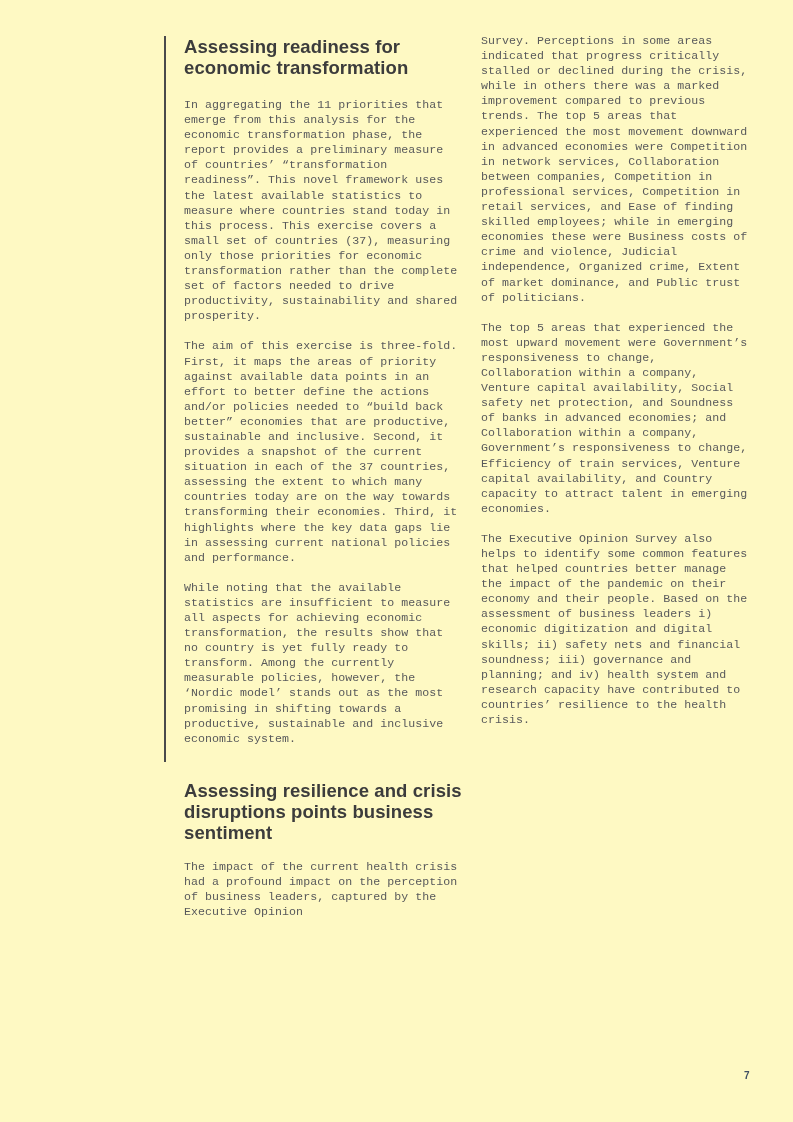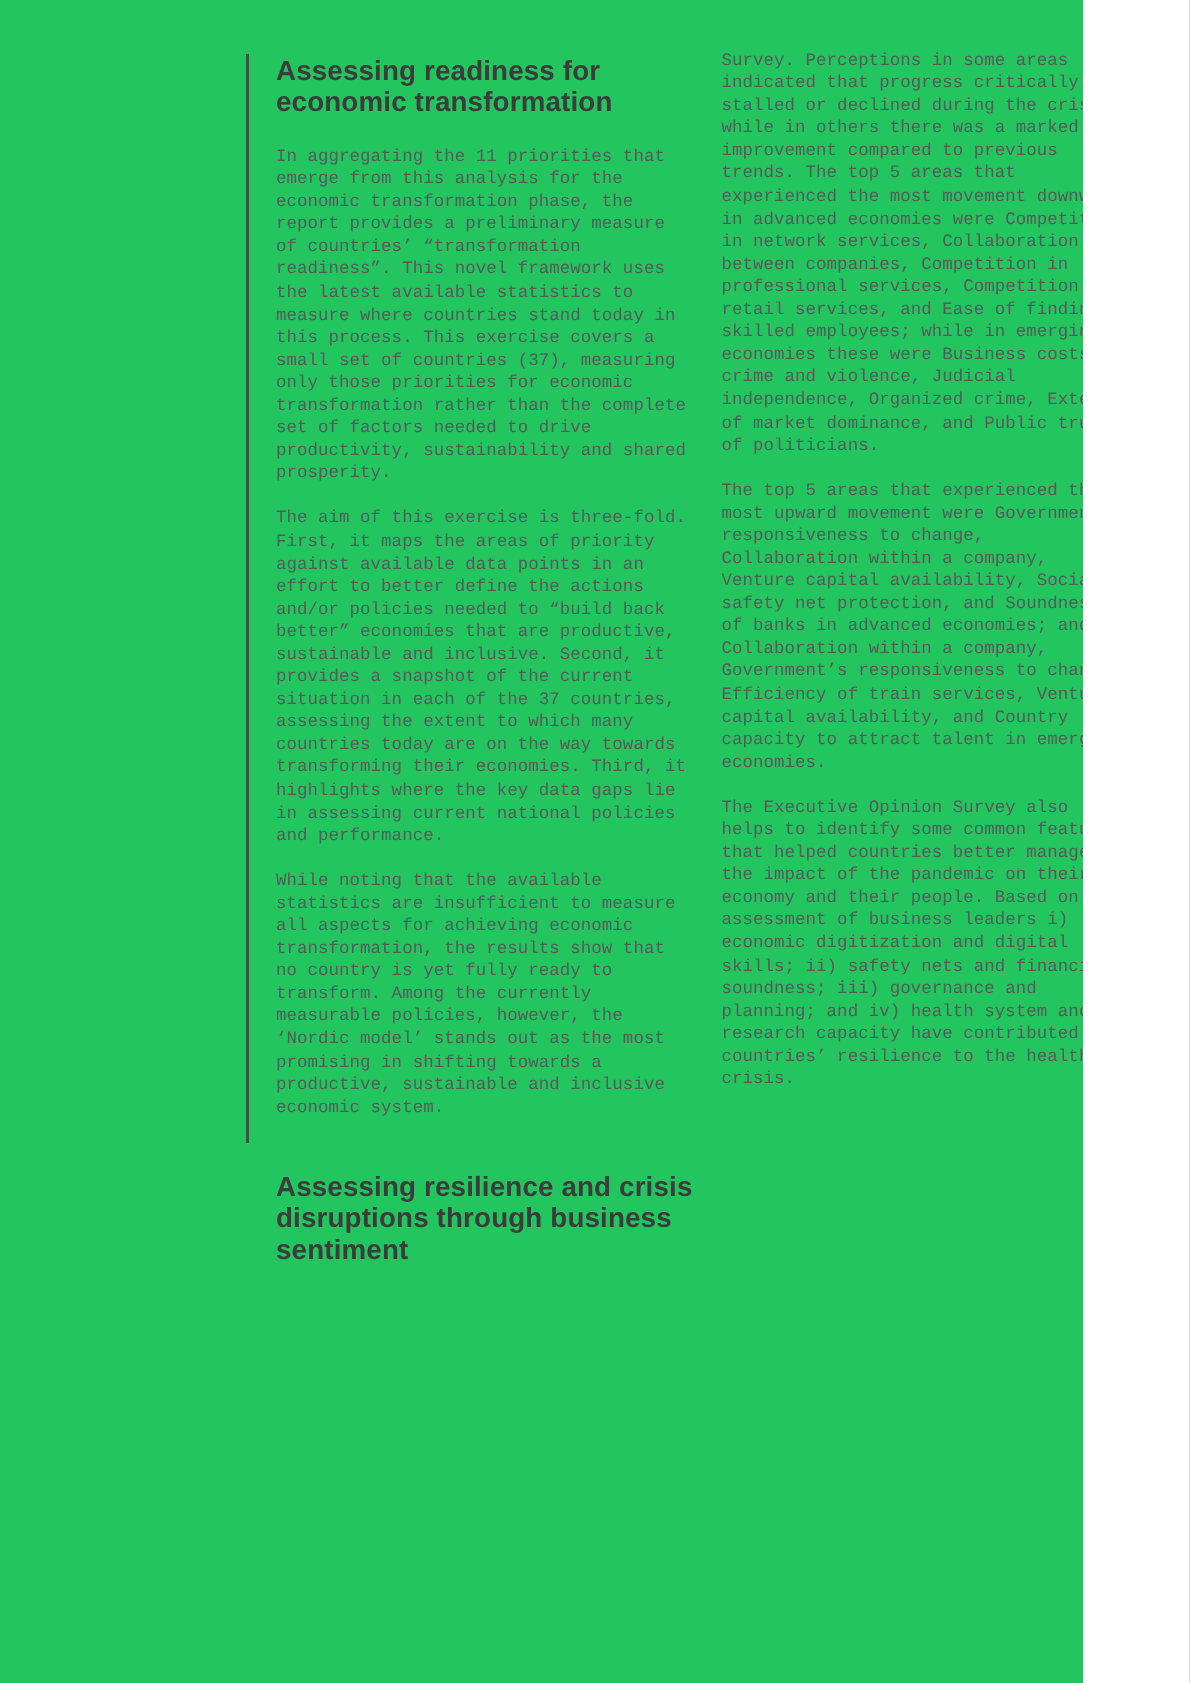--- a/index.html
+++ b/index.html
@@ -2,23 +2,23 @@
 <html><head>
 <meta charset="utf-8">
 <style>
   html, body {
     margin: 0;
     padding: 0;
     background: #ffffff;
   }
   .page {
     position: relative;
-    width: 722px;
+    width: 793px;
     height: 1122px;
-    background: #22c55e;
+    background: #fef9c3;
     overflow: hidden;
     font-family: "Liberation Sans", "DejaVu Sans", sans-serif;
   }
   .column-rule {
     position: absolute;
     left: 164px;
     top: 36px;
     width: 1.5px;
     height: 726px;
     background: #4a4a4c;
@@ -73,21 +73,22 @@
 
 <div class="page">
 
   <div class="column-rule"></div>
 
   <div class="col col-left">
     <h1 class="section-heading">Assessing readiness for economic transformation</h1>
     <p class="body-text">In aggregating the 11 priorities that emerge from this analysis for the economic transformation phase, the report provides a preliminary measure of countries’ “transformation readiness”. This novel framework uses the latest available statistics to measure where countries stand today in this process. This exercise covers a small set of countries (37), measuring only those priorities for economic transformation rather than the complete set of factors needed to drive productivity, sustainability and shared prosperity.</p>
     <p class="body-text">The aim of this exercise is three-fold. First, it maps the areas of priority against available data points in an effort to better define the actions and/or policies needed to “build back better” economies that are productive, sustainable and inclusive. Second, it provides a snapshot of the current situation in each of the 37 countries, assessing the extent to which many countries today are on the way towards transforming their economies. Third, it highlights where the key data gaps lie in assessing current national policies and performance.</p>
     <p class="body-text">While noting that the available statistics are insufficient to measure all aspects for achieving economic transformation, the results show that no country is yet fully ready to transform. Among the currently measurable policies, however, the ‘Nordic model’ stands out as the most promising in shifting towards a productive, sustainable and inclusive economic system.</p>
-    <h1 class="section-heading second">Assessing resilience and crisis disruptions through business sentiment</h1>
+    <h1 class="section-heading second">Assessing resilience and crisis disruptions points business sentiment</h1>
+    <p class="body-text">The impact of the current health crisis had a profound impact on the perception of business leaders, captured by the Executive Opinion</p>
   </div>
 
   <div class="col col-right">
     <p class="body-text">Survey. Perceptions in some areas indicated that progress critically stalled or declined during the crisis, while in others there was a marked improvement compared to previous trends. The top 5 areas that experienced the most movement downward in advanced economies were Competition in network services, Collaboration between companies, Competition in professional services, Competition in retail services, and Ease of finding skilled employees; while in emerging economies these were Business costs of crime and violence, Judicial independence, Organized crime, Extent of market dominance, and Public trust of politicians.</p>
     <p class="body-text">The top 5 areas that experienced the most upward movement were Government’s responsiveness to change, Collaboration within a company, Venture capital availability, Social safety net protection, and Soundness of banks in advanced economies; and Collaboration within a company, Government’s responsiveness to change, Efficiency of train services, Venture capital availability, and Country capacity to attract talent in emerging economies.</p>
     <p class="body-text">The Executive Opinion Survey also helps to identify some common features that helped countries better manage the impact of the pandemic on their economy and their people. Based on the assessment of business leaders i) economic digitization and digital skills; ii) safety nets and financial soundness; iii) governance and planning; and iv) health system and research capacity have contributed to countries’ resilience to the health crisis.</p>
   </div>
 
   <div class="page-number">7</div>
 

